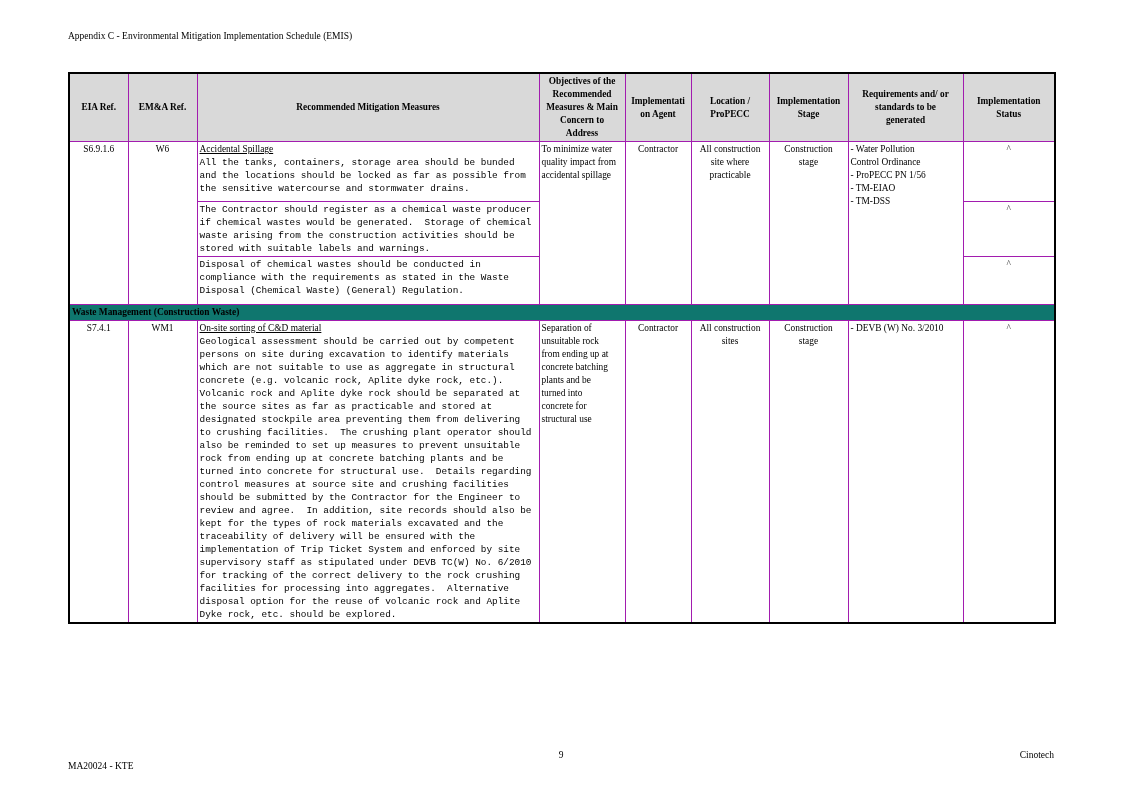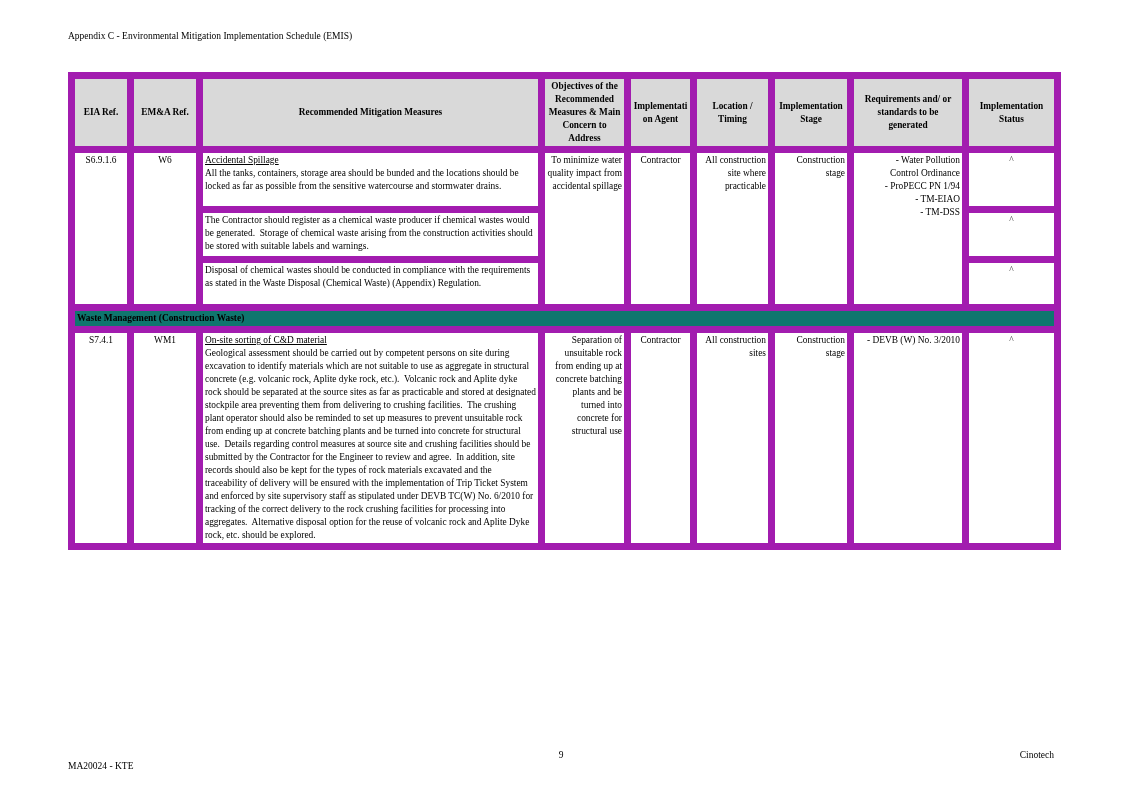--- a/index.html
+++ b/index.html
@@ -24,41 +24,41 @@
   table.emis {
     position: absolute;
     left: 68px;
     top: 72px;
     width: 986px;
     border-collapse: collapse;
     table-layout: fixed;
     border: 2px solid #000;
   }
   table.emis th, table.emis td {
-    border: 7px solid #a21caf;
+    border: 1px solid #a21caf;
     font-size: 9.4px;
     line-height: 13px;
     vertical-align: top;
     padding: 1px 2px;
     overflow: hidden;
   }
   table.emis th {
     background: #d9d9d9;
     font-weight: bold;
     font-size: 9.3px;
     text-align: center;
     vertical-align: middle;
     white-space: pre-line;
     padding: 1px 1px;
   }
   td.c { text-align: center; }
   td.measures { padding-left: 3px; padding-right: 2px; }
   td.measures .m-title { text-decoration: underline; }
-  td.measures .m-text { white-space: pre-wrap; }
-  td.pre { white-space: pre-line; text-align: right; }
+  td.measures .m-text { white-space: pre-wrap; font-family: Liberation Mono, monospace; }
+  td.pre { white-space: pre-line; }
   td.section-row {
     background: #0f766e;
     font-weight: bold;
     padding-left: 3px;
     white-space: nowrap;
   }
   td.status { text-align: center; color: #333; font-size: 9px; }
   .footer {
     position: absolute;
     left: 68px;
@@ -96,21 +96,21 @@
       <th>EM&amp;A Ref.</th>
       <th>Recommended Mitigation Measures</th>
       <th>Objectives of the
 Recommended
 Measures &amp; Main
 Concern to
 Address</th>
       <th>Implementati
 on Agent</th>
       <th>Location /
-Timing</th>
+ProPECC</th>
       <th>Implementation
 Stage</th>
       <th>Requirements and/ or
 standards to be
 generated</th>
       <th>Implementation
 Status</th>
     </tr>
 
     <tr style="height:60px">
@@ -124,36 +124,36 @@
 quality impact from
 accidental spillage</td>
       <td class="c" rowspan="3">Contractor</td>
       <td class="c pre" rowspan="3">All construction
 site where
 practicable</td>
       <td class="c pre" rowspan="3">Construction
 stage</td>
       <td class="pre" rowspan="3">- Water Pollution
 Control Ordinance
-- ProPECC PN 1/94
+- ProPECC PN 1/56
 - TM-EIAO
 - TM-DSS</td>
       <td class="status">^</td>
     </tr>
 
     <tr style="height:50px">
       <td class="measures">
         <div class="m-text">The Contractor should register as a chemical waste producer if chemical wastes would be generated.  Storage of chemical waste arising from the construction activities should be stored with suitable labels and warnings.</div>
       </td>
       <td class="status">^</td>
     </tr>
 
     <tr style="height:48px">
       <td class="measures">
-        <div class="m-text">Disposal of chemical wastes should be conducted in compliance with the requirements as stated in the Waste Disposal (Chemical Waste) (Appendix) Regulation.</div>
+        <div class="m-text">Disposal of chemical wastes should be conducted in compliance with the requirements as stated in the Waste Disposal (Chemical Waste) (General) Regulation.</div>
       </td>
       <td class="status">^</td>
     </tr>
 
     <tr style="height:15px">
       <td class="section-row" colspan="9">Waste Management (Construction Waste)</td>
     </tr>
 
     <tr style="height:197px">
       <td class="c">S7.4.1</td>

